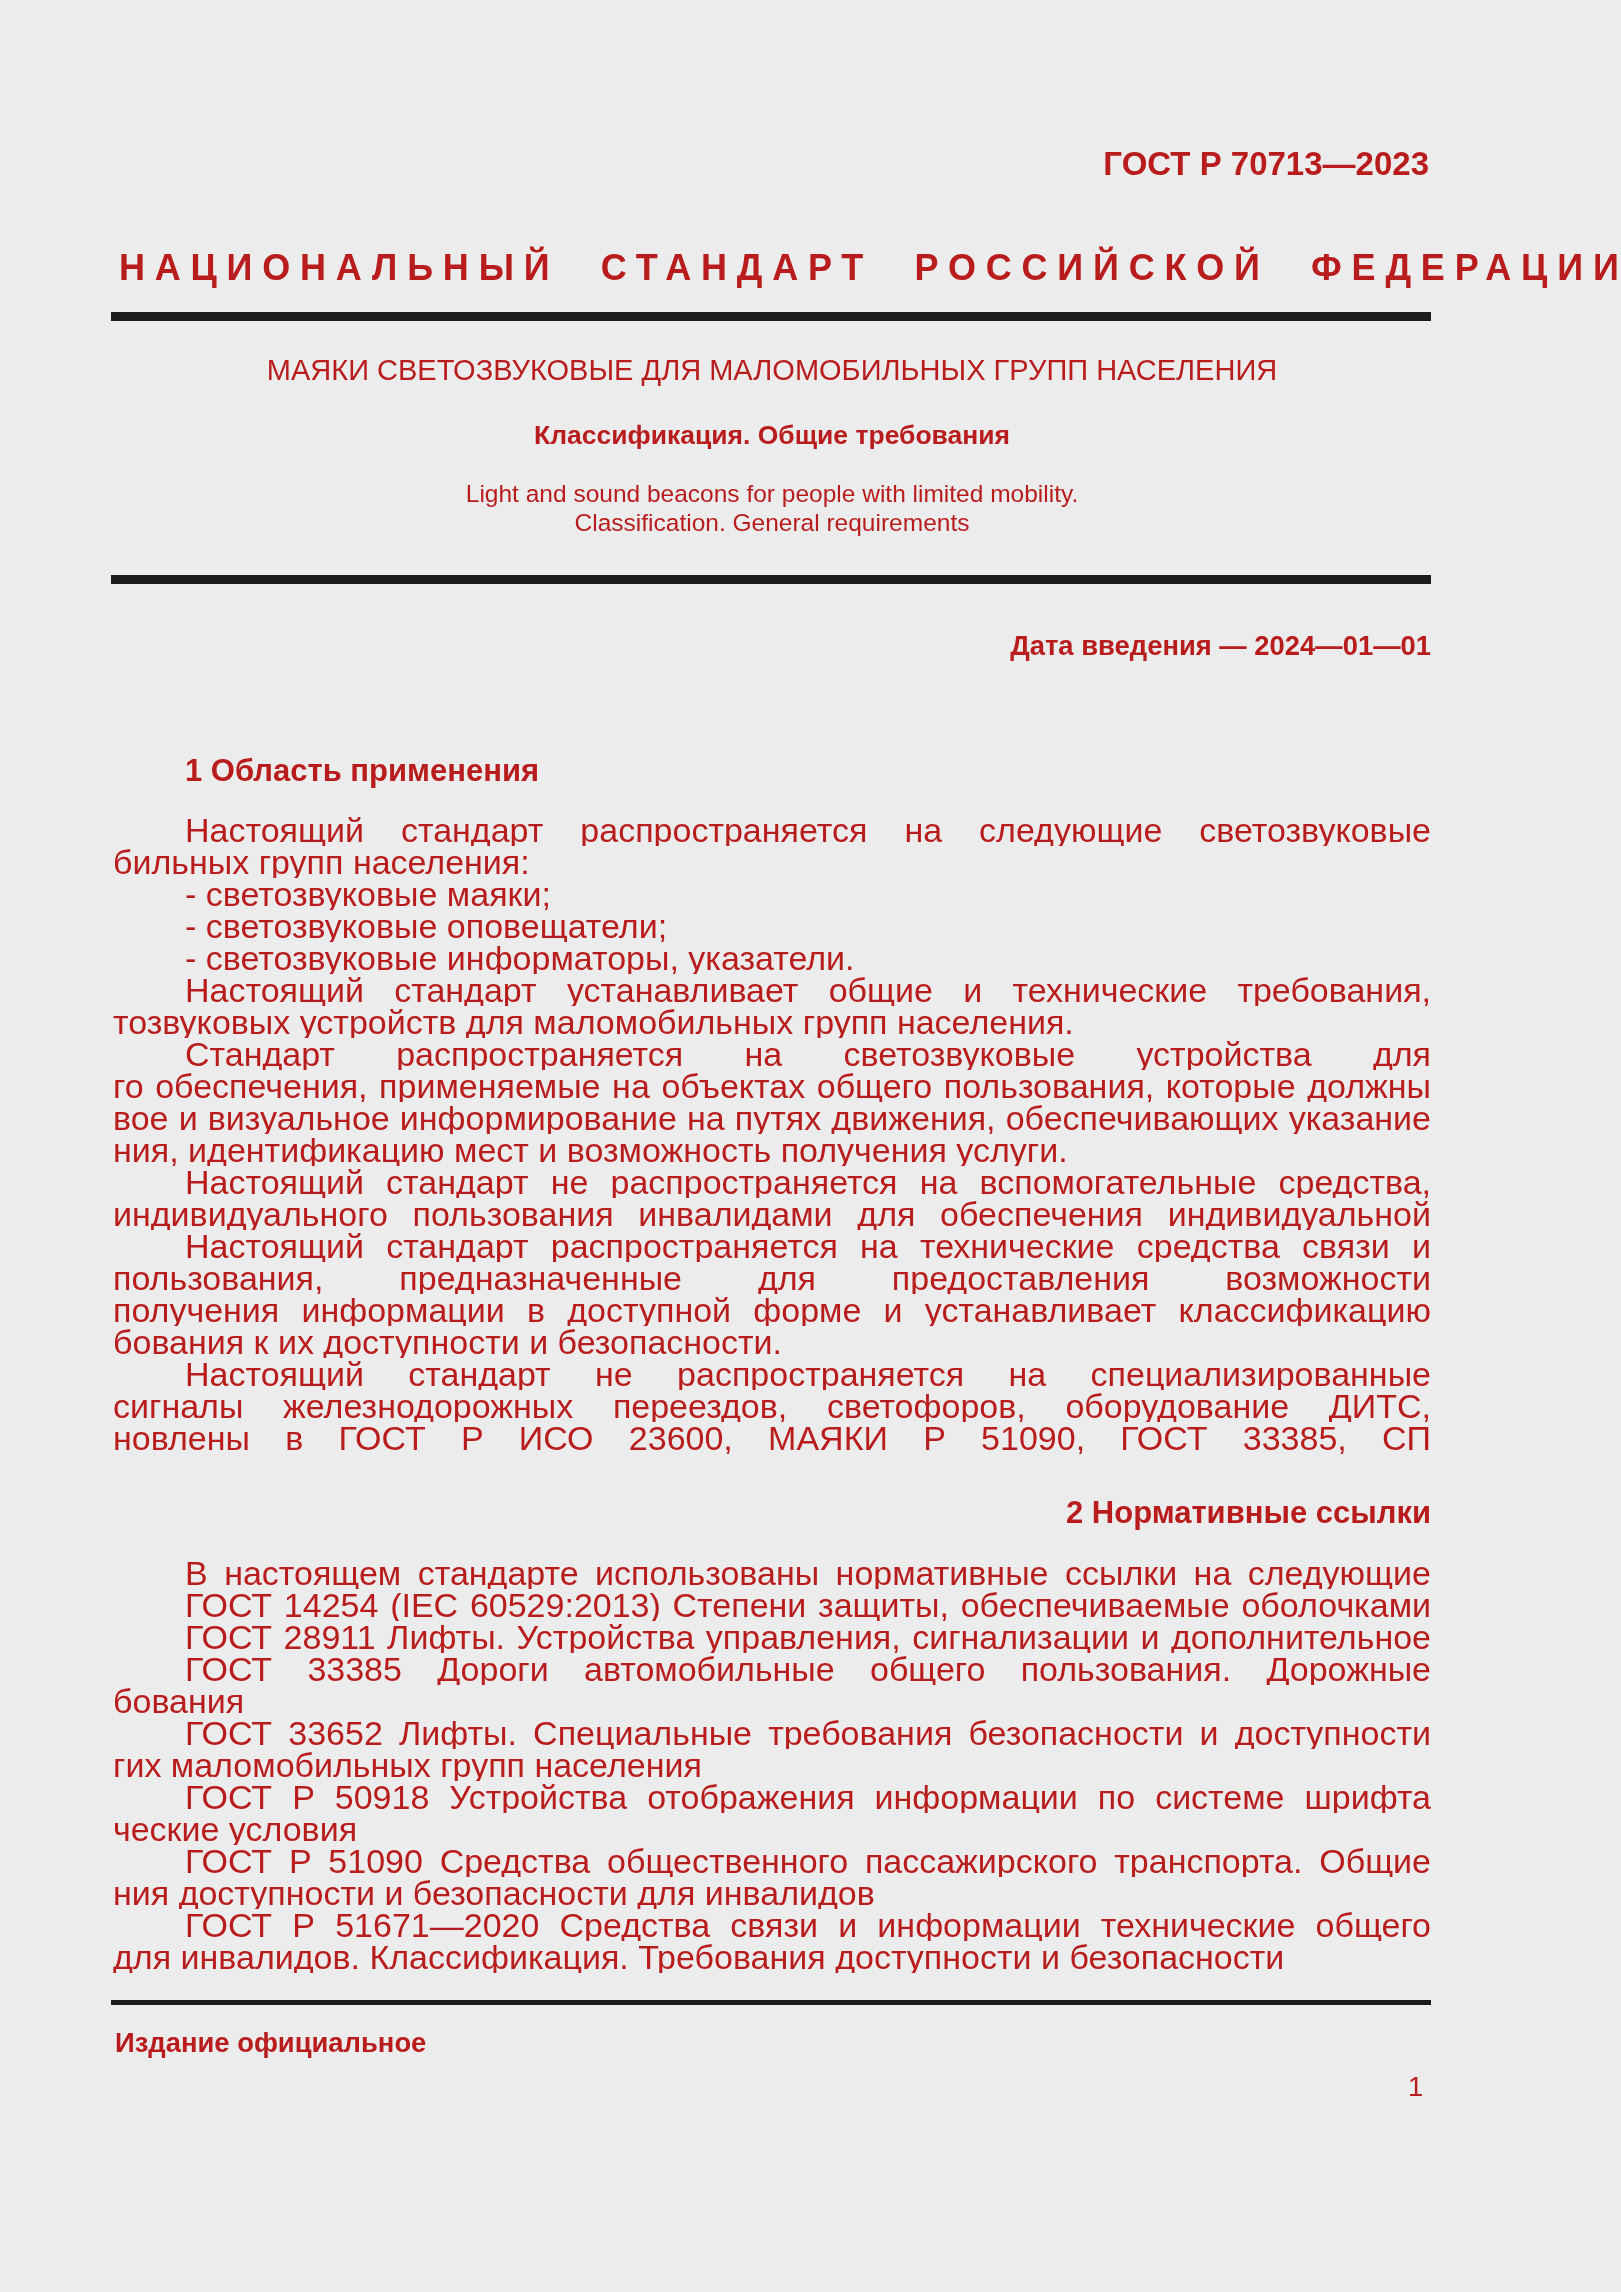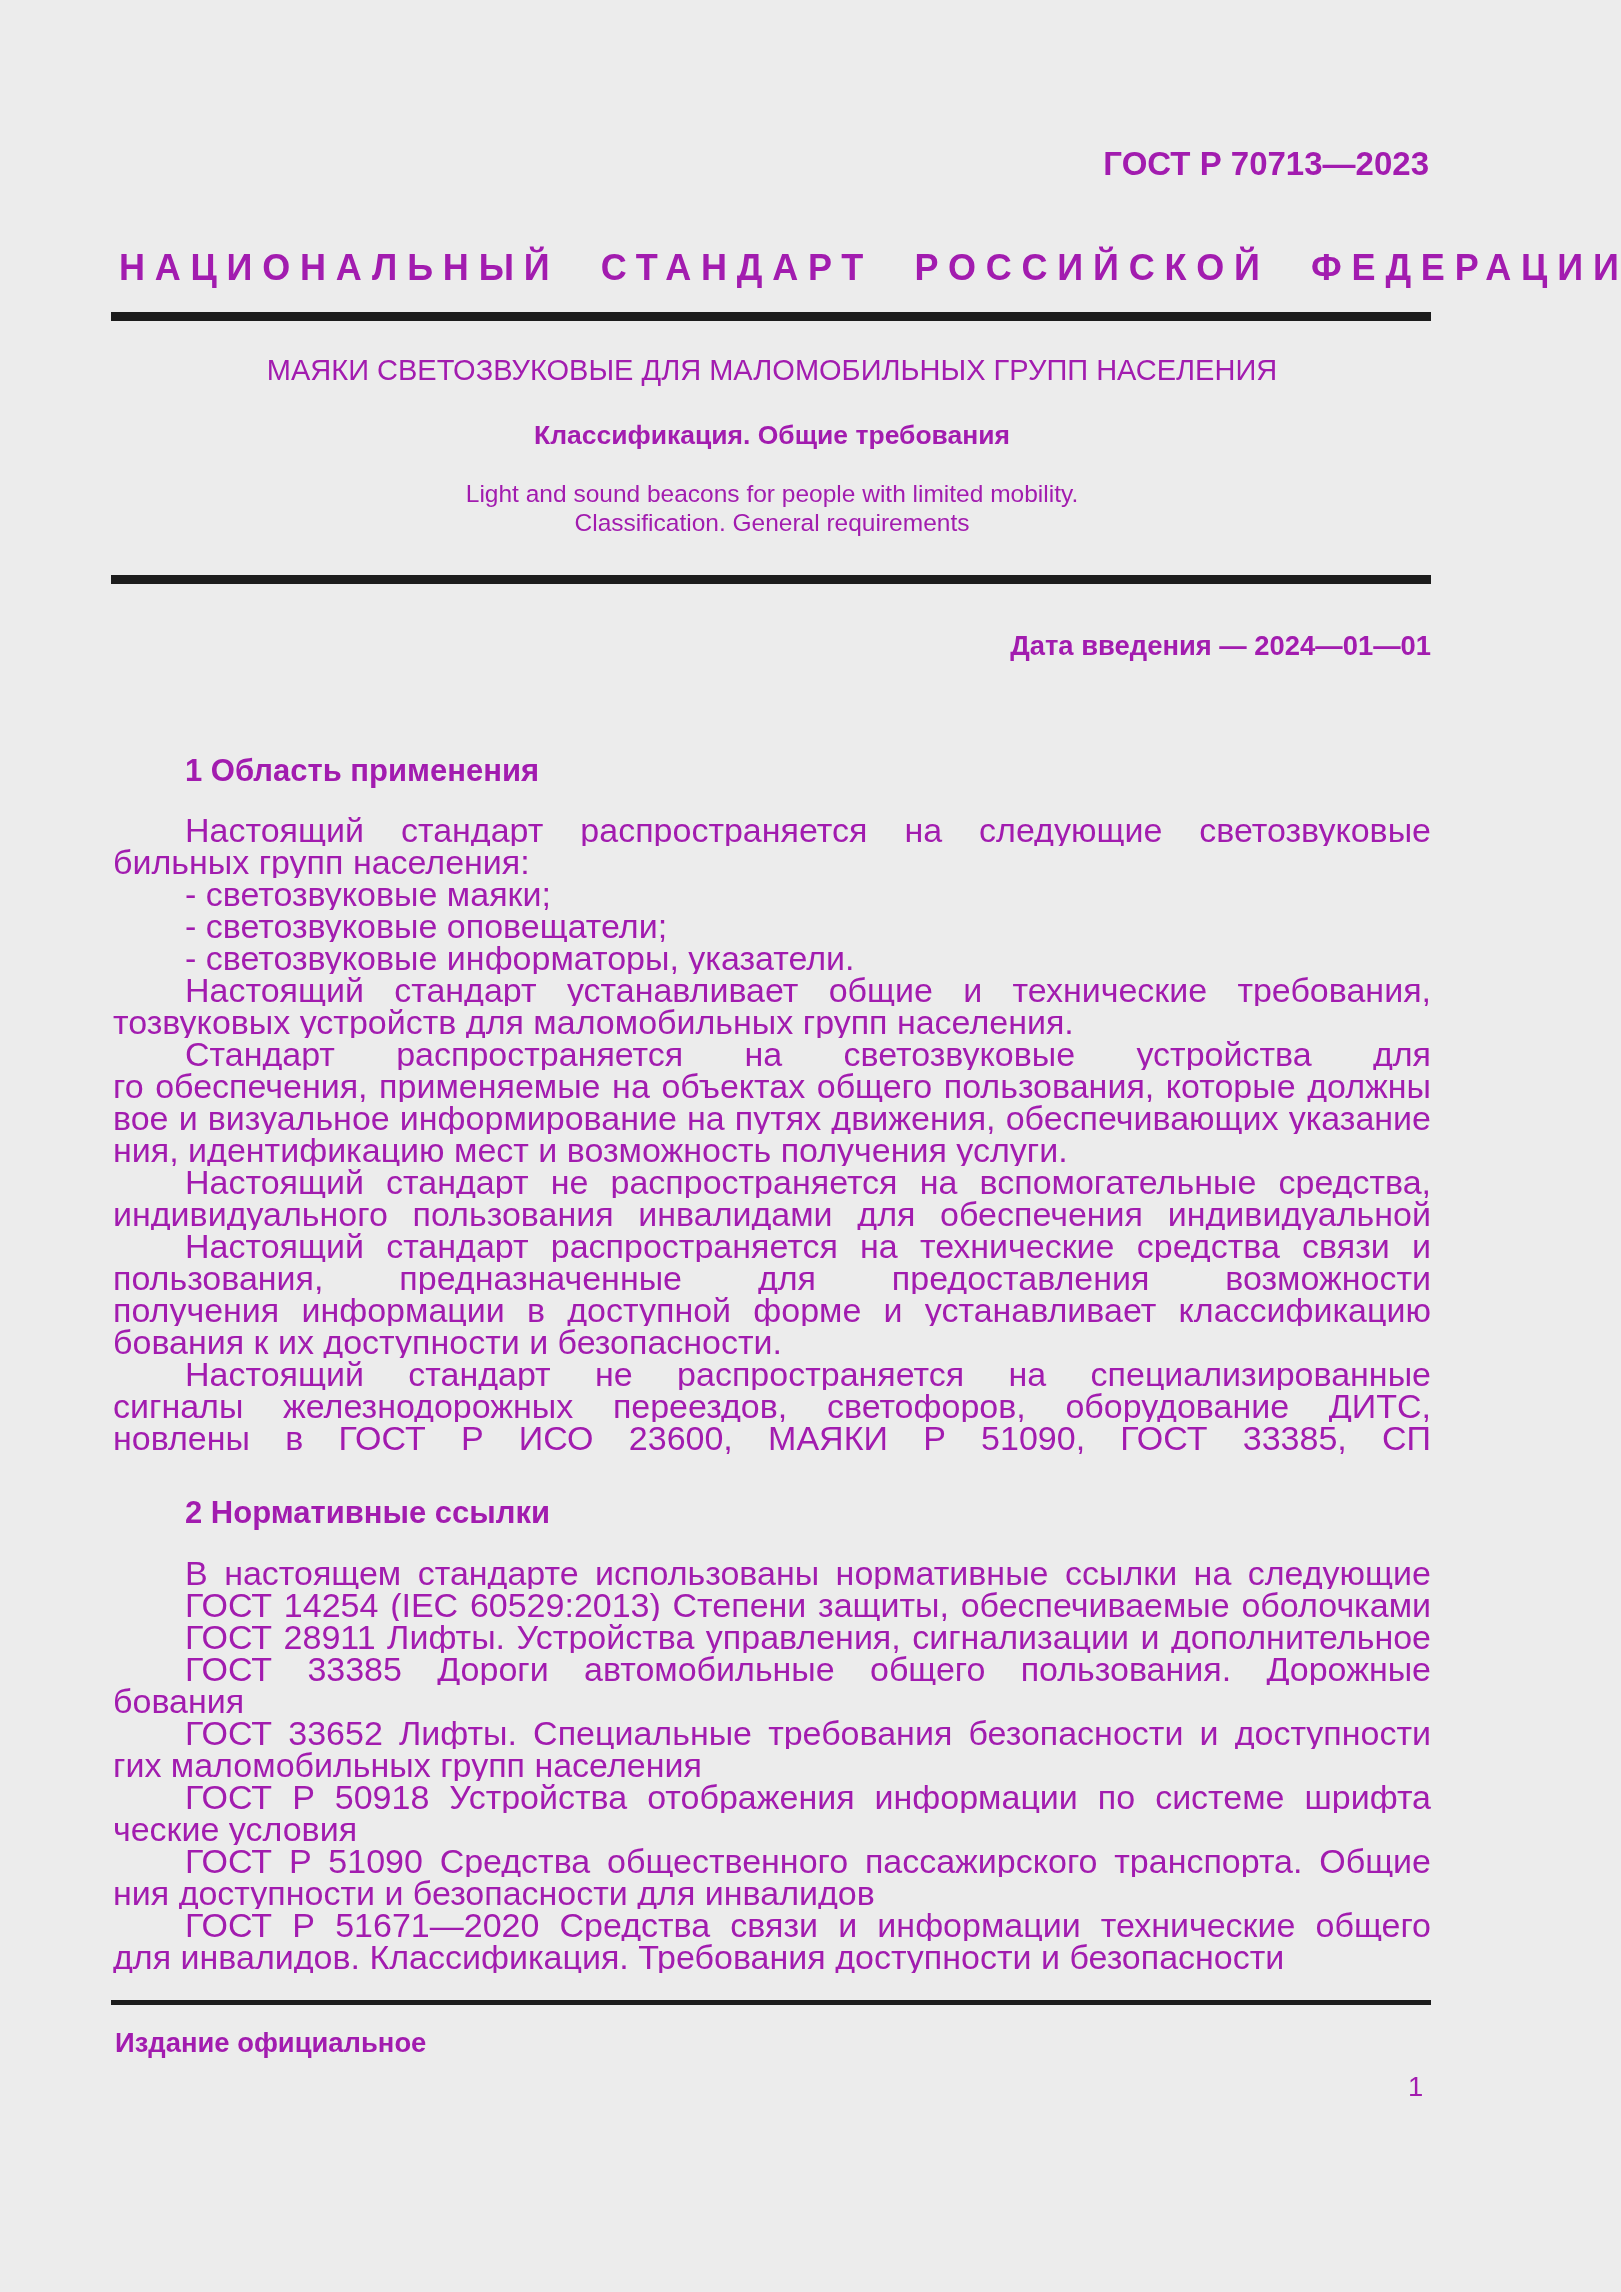--- a/index.html
+++ b/index.html
@@ -1,21 +1,21 @@
 <!DOCTYPE html>
 <html><head>
 <meta charset="utf-8">
 <style>
   html,body { margin:0; padding:0; background:#d8d8d8; }
   .page {
     position:relative;
     width:1621px; height:2293px;
     background:#ececec;
     font-family:"Liberation Sans","DejaVu Sans",sans-serif;
-    color:#a21caf;
+    color:#b91c1c;
     overflow:hidden;
   }
   .content { position:absolute; left:113px; top:0; width:1318px; height:100%; }
 
   .doc-code {
     position:absolute; top:145px; right:2px;
     font-size:33px; font-weight:bold; white-space:nowrap;
   }
   .nat-std {
     position:absolute; top:247px; left:5.9px;
@@ -109,21 +109,21 @@
           <div class="tline first">Настоящий стандарт не распространяется на вспомогательные средства, предназначенные для</div>
           <div class="tline last">индивидуального пользования инвалидами для обеспечения индивидуальной мобильности.</div>
           <div class="tline first">Настоящий стандарт распространяется на технические средства связи и информации общего</div>
           <div class="tline">пользования, предназначенные для предоставления возможности ориентирования в пространстве и</div>
           <div class="tline">получения информации в доступной форме и устанавливает классификацию указанных средств и тре-</div>
           <div class="tline last">бования к их доступности и безопасности.</div>
           <div class="tline first">Настоящий стандарт не распространяется на специализированные светозвуковые устройства:</div>
           <div class="tline">сигналы железнодорожных переездов, светофоров, оборудование ДИТС, требования к которым уста-</div>
           <div class="tline last">новлены в ГОСТ Р ИСО 23600, МАЯКИ Р 51090, ГОСТ 33385, СП 227.1326000.2014.</div>
         </div>
-        <div class="sec-heading" style="top: 1473px;">2 Нормативные ссылки</div>
+        <div class="sec-heading" style="top: 1473px; text-align: right;">2 Нормативные ссылки</div>
         <div class="sec-body" style="top: 1535px;">
           <div class="tline first last">В настоящем стандарте использованы нормативные ссылки на следующие документы:</div>
           <div class="tline first last">ГОСТ 14254 (IEC 60529:2013) Степени защиты, обеспечиваемые оболочками (Код IP)</div>
           <div class="tline first last">ГОСТ 28911 Лифты. Устройства управления, сигнализации и дополнительное оборудование</div>
           <div class="tline first">ГОСТ 33385 Дороги автомобильные общего пользования. Дорожные светофоры. Технические тре-</div>
           <div class="tline last">бования</div>
           <div class="tline first">ГОСТ 33652 Лифты. Специальные требования безопасности и доступности для инвалидов и дру-</div>
           <div class="tline last">гих маломобильных групп населения</div>
           <div class="tline first">ГОСТ Р 50918 Устройства отображения информации по системе шрифта Брайля. Общие техни-</div>
           <div class="tline last">ческие условия</div>

